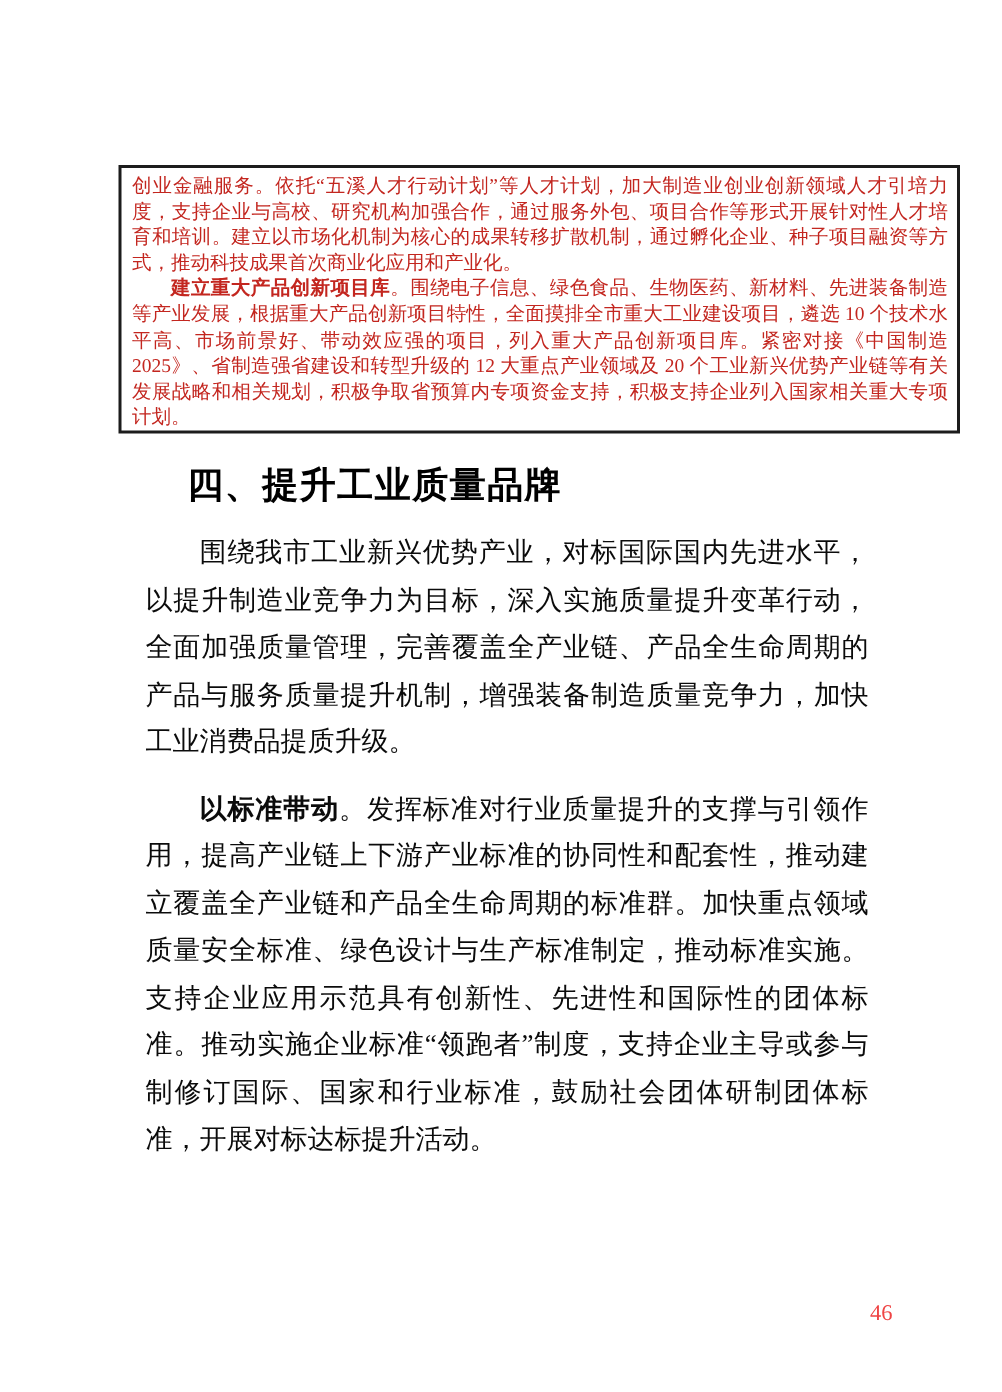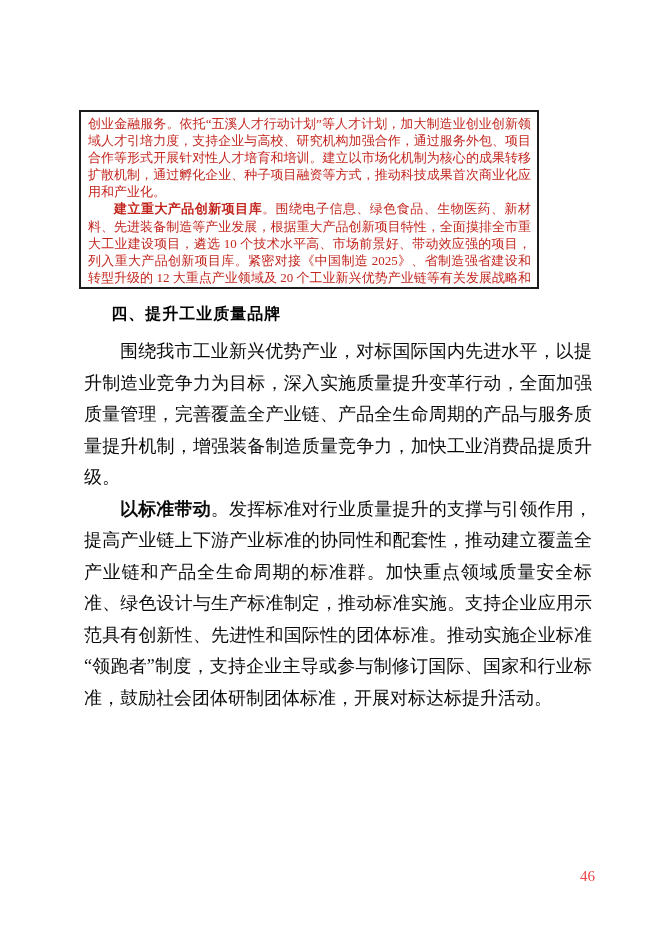--- a/index.html
+++ b/index.html
@@ -15,21 +15,21 @@
     background: #ffffff;
     font-family: "Liberation Serif", "DejaVu Serif", serif;
     overflow: hidden;
   }
 
   
   .highlight-box {
     position: absolute;
     left: 79px;
     top: 110px;
-    width: 460px;
+    width: 561px;
     height: 179px;
     box-sizing: border-box;
     border: 2px solid #1c1c1c;
     padding: 3px 6px 3px 7px;
     color: #c3261f;
     font-size: 13px;
     line-height: 17.1px;
     text-align: justify;
     overflow: hidden;
     overflow-wrap: break-word;
@@ -46,30 +46,30 @@
 
   
   .content {
     position: absolute;
     left: 84px;
     top: 293px;
     width: 508px;
     color: #0b0b0b;
   }
   .section-heading {
-    margin: 5px 0 7px 0;
-    font-size: 16px;
+    margin: 16px 0 7px 0;
+    font-size: 24px;
     line-height: 31px;
     font-weight: bold;
     color: #000000;
     text-indent: 1.7em;
     letter-spacing: 1px;
   }
   .body-para {
-    margin: 0;
+    margin: 13px;
     font-size: 18px;
     line-height: 31.5px;
     text-align: justify;
     text-indent: 2em;
     overflow-wrap: break-word;
   }
 
   .page-number {
     position: absolute;
     right: 73px;

